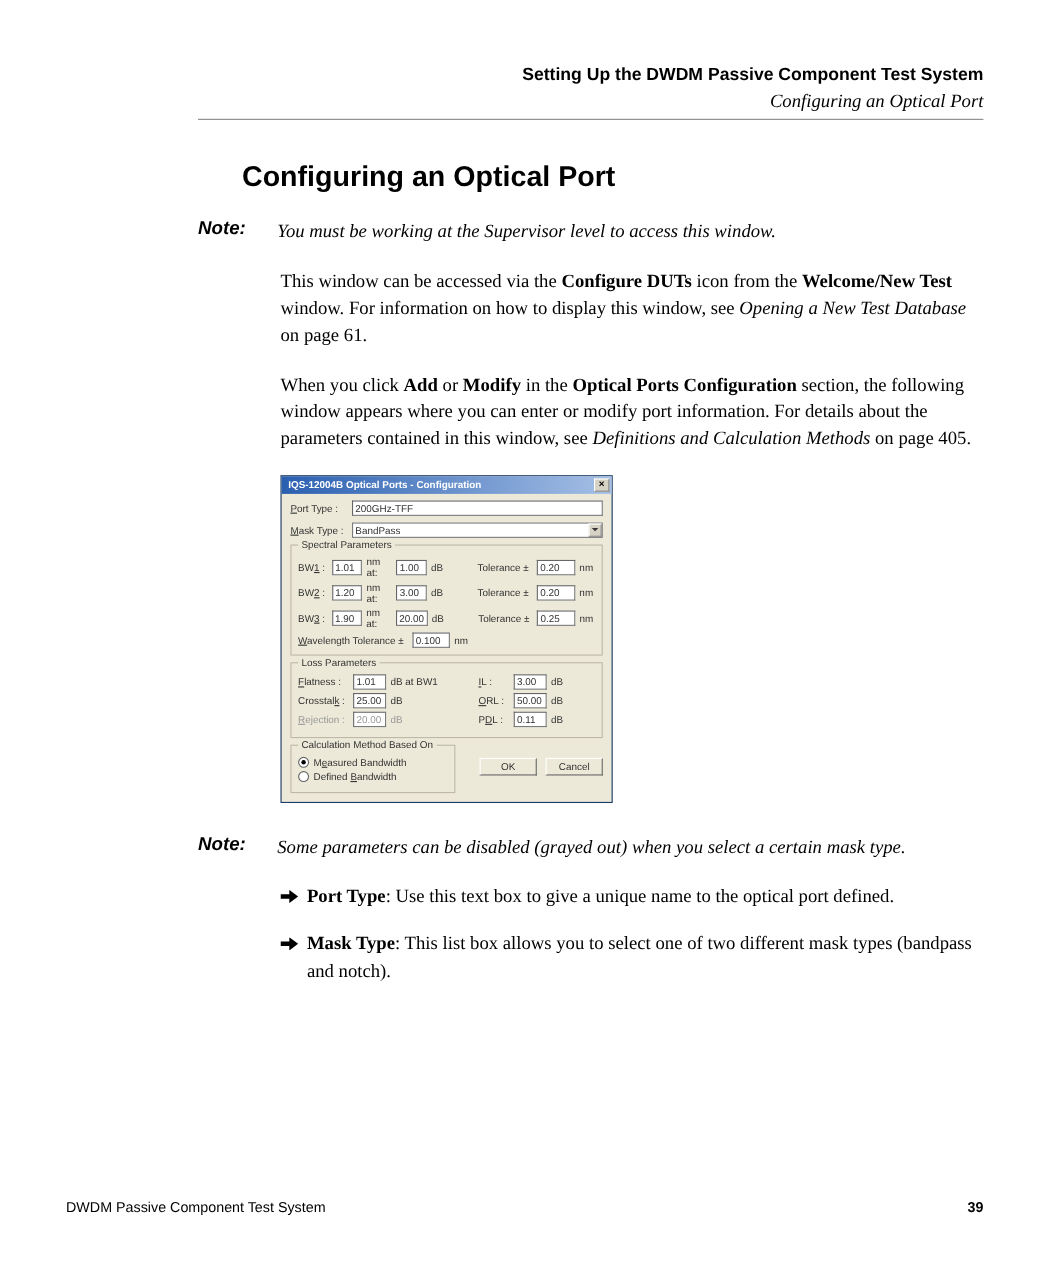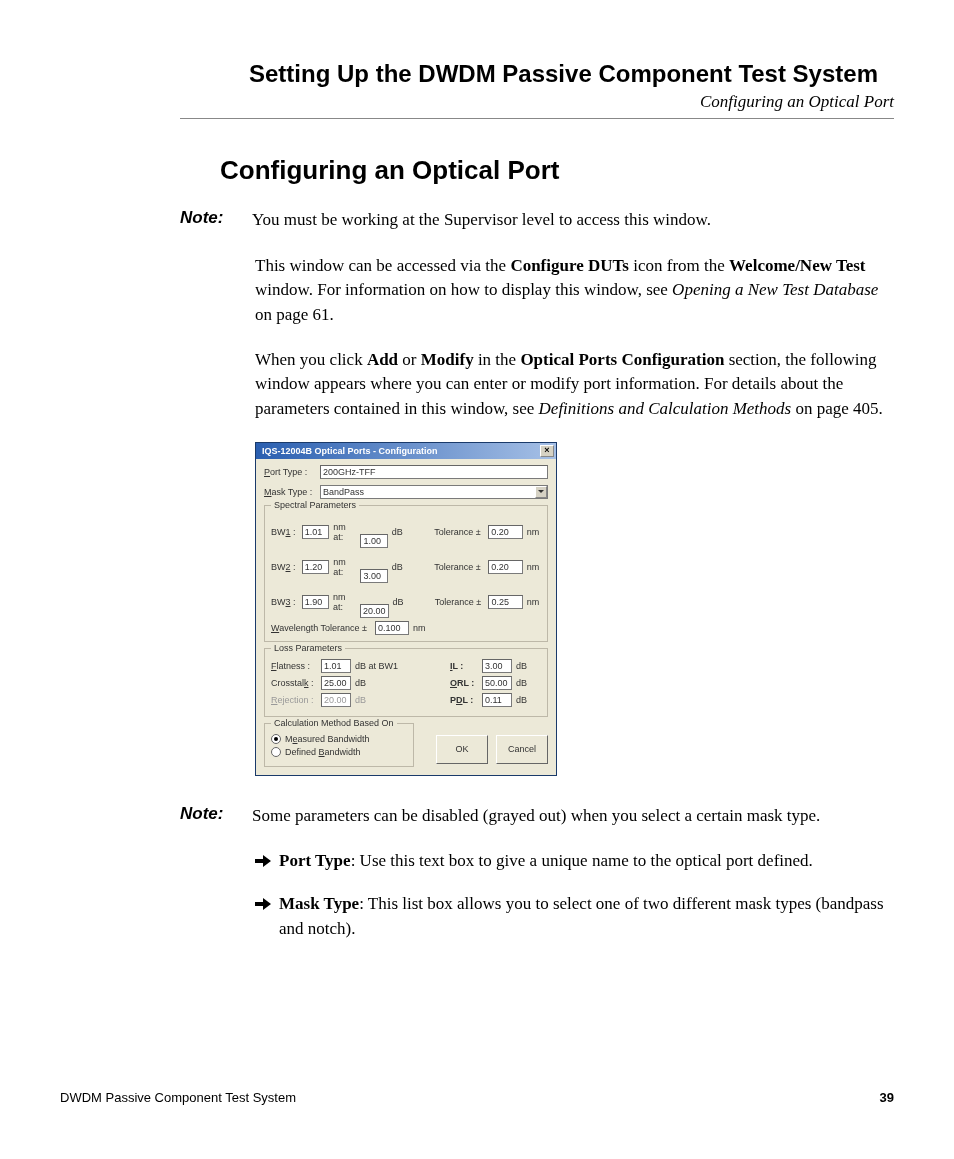--- a/index.html
+++ b/index.html
@@ -1,25 +1,25 @@
 <!DOCTYPE html>
 <html><head>
 <meta charset="utf-8">
 <style>
   * { box-sizing: border-box; margin: 0; padding: 0; }
   html, body { width: 954px; height: 1159px; background: #fff; font-family: Georgia, 'Times New Roman', serif; color: #000; }
   .page { position: relative; width: 954px; height: 1159px; padding: 60px 60px 40px 60px; }
   .header-block { margin-left: 120px; }
-  .header-title { font-family: Verdana, Geneva, sans-serif; font-weight: bold; font-size: 24px; text-align: right; margin-right: 16px; }
+  .header-title { font-family: Verdana, Geneva, sans-serif; font-weight: bold; font-size: 16px; text-align: right; margin-right: 0; }
   .header-sub { font-style: italic; font-size: 17px; text-align: right; margin-top: 4px; }
   .header-rule { border: none; border-top: 1px solid #888; margin-top: 6px; }
   .section-title { font-family: Verdana, Geneva, sans-serif; font-weight: bold; font-size: 26px; margin: 36px 0 22px 160px; }
   .note-row { display: flex; margin: 0 0 22px 120px; }
   .note-label { font-family: Verdana, Geneva, sans-serif; font-weight: bold; font-style: italic; width: 72px; flex: none; font-size: 17px; }
-  .note-text { font-size: 17px; line-height: 1.4; flex: 1; }
+  .note-text { font-style: italic; font-size: 17px; line-height: 1.4; flex: 1; }
   .body-para { margin: 0 0 20px 195px; font-size: 17px; line-height: 1.45; }
   .body-para .b { font-weight: bold; margin-top: 16px; }
   .body-para .i { font-style: italic; }
   .dialog-wrap { margin: 0 0 28px 195px; }
   .dialog { width: 302px; border: 1px solid #1a3a6a; background: #ece9d8; font-family: Tahoma, Verdana, sans-serif; font-size: 9px; color: #333; }
   .titlebar { height: 16px; background: linear-gradient(to right, #2a5fb0, #a6c0e6); color: #fff; display: flex; align-items: center; padding: 0 2px 0 6px; font-size: 9px; }
   .titlebar-text { flex: 1; white-space: nowrap; overflow: hidden; font-weight: bold; }
   .close-btn { width: 14px; height: 12px; background: #d6d2c4; border: 1px solid #fff; border-right-color: #888; border-bottom-color: #888; color: #000; display: flex; align-items: center; justify-content: center; font-family: Arial, sans-serif; font-size: 9px; font-weight: bold; line-height: 1; }
   .dlg-body { padding: 6px 8px 8px 8px; }
   .row { display: flex; align-items: center; margin-bottom: 6px; }
@@ -27,43 +27,43 @@
   .txt { background: #fff; border: 1px solid #7a7a7a; border-top-color: #666; border-left-color: #666; height: 14px; padding: 0 2px; font-size: 9px; display: inline-flex; align-items: center; }
   .combo { background: #fff; border: 1px solid #7a7a7a; height: 14px; display: flex; align-items: center; padding: 0 0 0 2px; flex: 1; }
   .combo-arrow { width: 12px; height: 12px; background: #d6d2c4; border: 1px solid #fff; border-right-color: #888; border-bottom-color: #888; margin-left: auto; display: flex; align-items: center; justify-content: center; }
   .combo-arrow::after { content: ""; border-left: 3px solid transparent; border-right: 3px solid transparent; border-top: 3px solid #333; }
   .group { border: 1px solid #bdb8a8; margin-bottom: 6px; position: relative; padding: 10px 6px 6px 6px; }
   .group-title { position: absolute; top: -6px; left: 6px; background: #ece9d8; padding: 0 3px; font-size: 9px; }
   .sp-row { display: flex; align-items: center; margin-bottom: 3px; gap: 4px; }
   .sp-row .c1 { width: 30px; }
   .sp-row .num { width: 30px; }
   .sp-row .u { width: 26px; }
-  .sp-row .num2 { width: 30px; margin-top: 18px; }
+  .sp-row .num2 { width: 30px; }
   .sp-row .u2 { width: 16px; }
   .sp-row .tol-lbl { width: 56px; text-align: left; margin-left: 24px; }
   .sp-row .tol-v { width: 38px; }
   .sp-row .tol-u { width: 16px; }
   .wt-row { display: flex; align-items: center; gap: 4px; }
   .wt-row .wtl { width: 100px; }
   .loss-row { display: flex; align-items: center; margin-bottom: 3px; gap: 4px; }
   .loss-row .ll { width: 46px; }
   .loss-row .lv { width: 30px; }
   .loss-row .lu { width: 46px; }
-  .loss-row .rl { width: 28px; margin-left: 45px; font-weight: bold; }
+  .loss-row .rl { width: 28px; margin-left: 30px; }
   .loss-row .rv { width: 30px; }
   .loss-row .ru { width: 16px; }
   .disabled { color: #999; }
   .disabled .txt { color: #999; }
   .calc-row { display: flex; align-items: flex-start; }
   .calc-group { flex: 1; }
   .radio-row { display: flex; align-items: center; gap: 4px; margin-bottom: 3px; }
   .radio { width: 10px; height: 10px; border: 1px solid #666; border-radius: 50%; background: #fff; display: inline-flex; align-items: center; justify-content: center; }
   .radio.sel::after { content: ""; width: 4px; height: 4px; background: #000; border-radius: 50%; }
   .btn-row { display: flex; gap: 8px; align-items: flex-end; padding-top: 12px; }
-  .winbtn { width: 52px; height: 29px; background: #ece9d8; border: 1px solid #666; border-top-color: #fff; border-left-color: #fff; display: flex; align-items: center; justify-content: center; font-size: 9px; }
+  .winbtn { width: 52px; height: 16px; background: #ece9d8; border: 1px solid #666; border-top-color: #fff; border-left-color: #fff; display: flex; align-items: center; justify-content: center; font-size: 9px; }
   .u-line { text-decoration: underline; }
   .bullet-list { margin: 0 0 0 195px; }
   .bullet-item { display: flex; margin-bottom: 18px; }
   .arrow-bullet { width: 24px; flex: none; font-size: 18px; line-height: 1.2; }
   .arrow-bullet svg { width: 16px; height: 12px; margin-top: 6px; }
   .bullet-text { font-size: 17px; line-height: 1.45; flex: 1; }
   .bullet-text .b { font-weight: bold; text-align: center; }
   .footer { position: absolute; left: 60px; right: 60px; bottom: 54px; display: flex; justify-content: space-between; font-family: Verdana, Geneva, sans-serif; font-size: 13px; }
   .footer .pg { font-weight: bold; }
 </style>

